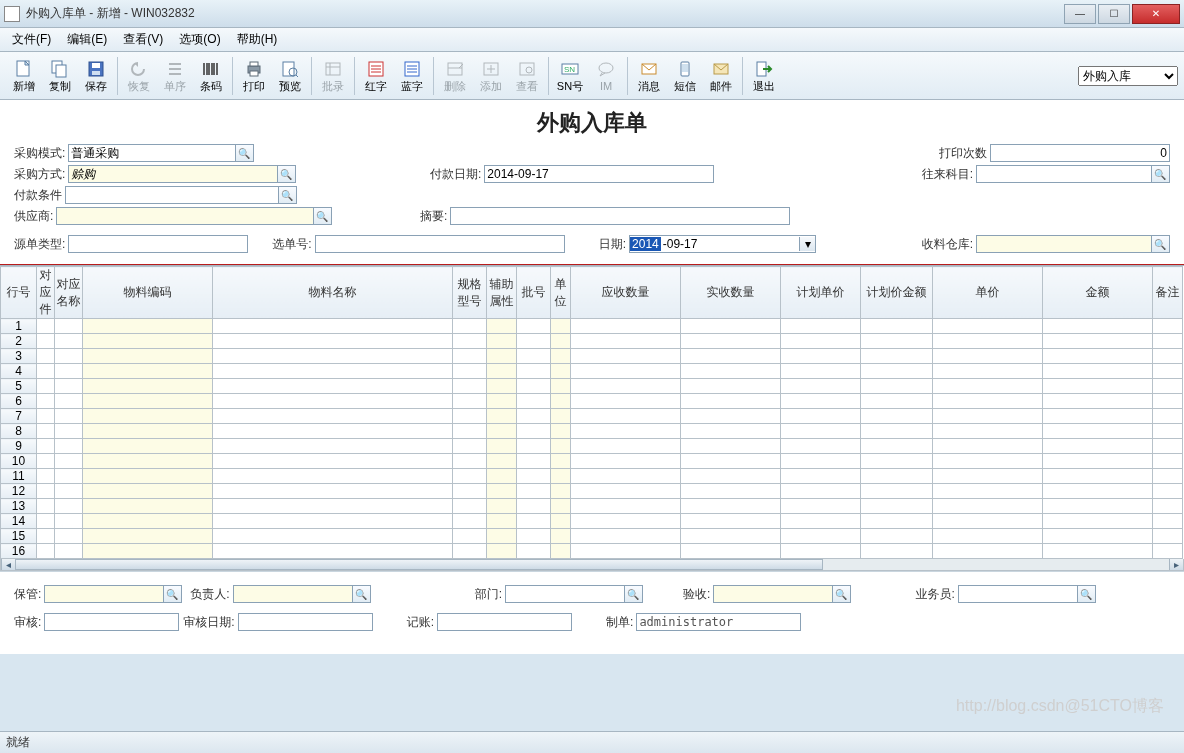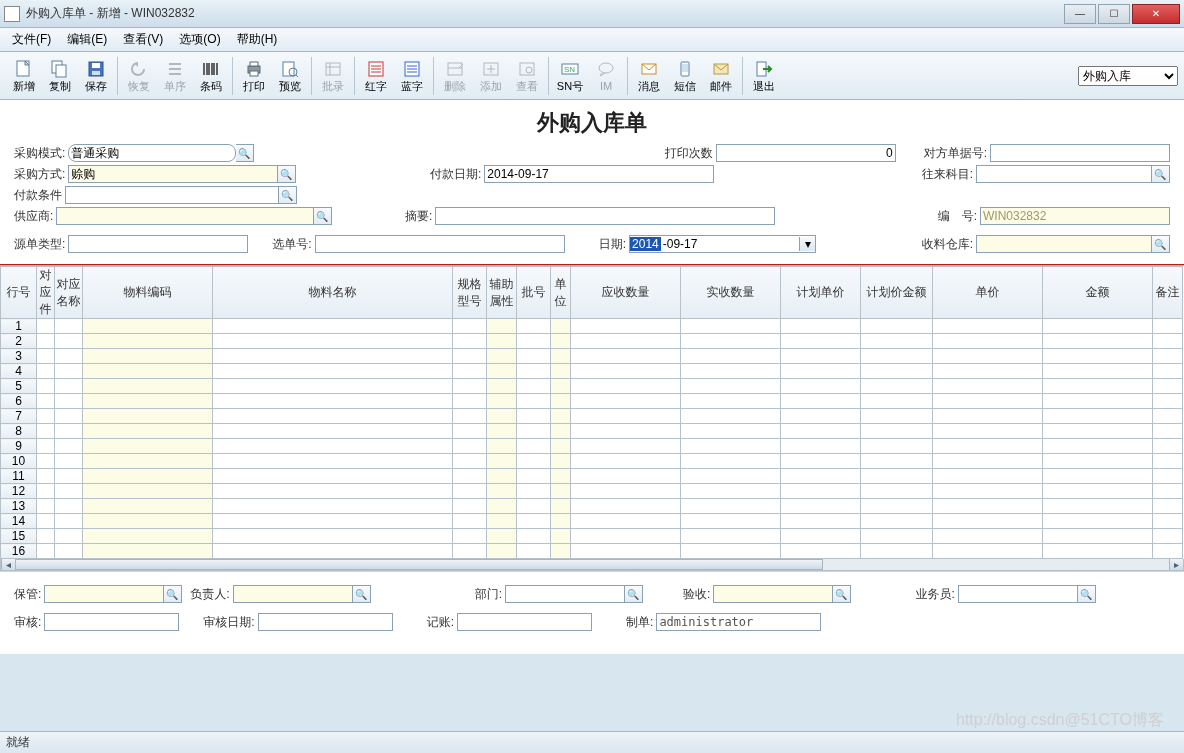--- a/index.html
+++ b/index.html
@@ -20,41 +20,41 @@
 .tsep { width:1px; height:38px; background:#b8c6d2; margin:0 3px; }
 .docselect { margin-left:auto; }
 .docselect select { width:100px; height:20px; font-size:12px; }
 .form-area { background:#fff; padding:6px 14px 8px 14px; border-bottom:1px solid #b91c1c; }
 .doc-title { text-align:center; font-size:22px; font-weight:bold; color:#222; margin:2px 0 6px 0; }
 .row { display:flex; align-items:center; margin:3px 0; gap:4px; }
 .fld { display:flex; align-items:center; gap:3px; }
 .fld label { color:#333; white-space:nowrap; font-size:12px;text-align:center; }
 .inp { height:18px; border:1px solid #8aa1b5; background:#fff; padding:0 2px; font-size:12px; }
 .inp.ro { background:#fff; color:#555; }
-.inp.y { background:#fdfce6; }
+.inp.y { background:#fdfce6;font-style:italic; }
 .lookup { position:relative; display:inline-flex; }
 .lookup .mag { width:18px; height:18px; border:1px solid #8aa1b5; border-left:none; background:linear-gradient(#f8fbff,#e1ecf4); display:flex; align-items:center; justify-content:center; font-size:10px; color:#47729b; }
 .date-dd { height:18px; border:1px solid #8aa1b5; display:inline-flex; align-items:center; }
 .date-dd .sel { background:#1a57b5; color:#fff; padding:0 2px; }
 .date-dd .rest { padding:0 2px; }
 .date-dd .dd { width:16px; text-align:center; border-left:1px solid #8aa1b5; background:linear-gradient(#f6f9fc,#dce7f0); }
 .grid-wrap { background:#fff; border-top:1px solid #a7b6c2; }
 .grid { overflow:auto; }
 table { border-collapse:collapse; }
 th,td { border:1px solid #b7c1c9; font-size:12px; padding:0; height:14px; text-align:center; background:#fff; }
 th { background:linear-gradient(#f6f9fc,#e6eef5); font-weight:normal; color:#333; height:30px; }
 td.rownum { background:linear-gradient(#f6f9fc,#e6eef5); text-align:center; width:36px; }
 td.y { background:#fdfce6; }
 .grid-scroll { height:12px; background:#e6ecef; border:1px solid #b7c1c9; border-top:none; display:flex; }
 .grid-scroll .track { flex:1; position:relative; }
 .grid-scroll .thumb { position:absolute; left:0; top:0; height:100%; width:70%; background:linear-gradient(#eef3f7,#cedbe6); border:1px solid #a7b6c2; }
 .grid-scroll .arrow { width:14px; display:flex; align-items:center; justify-content:center; background:linear-gradient(#eef3f7,#cedbe6); border-left:1px solid #a7b6c2; color:#47627a; font-size:10px;}
 .footer-form { background:#fff; padding:10px 14px 20px 14px; border-top:1px solid #cad6df; }
 .statusbar { position:absolute; bottom:0; left:0; right:0; height:22px; background:linear-gradient(#eef4f8,#dbe6ef); border-top:1px solid #a7b6c2; display:flex; align-items:center; padding:0 6px; color:#333; }
-.watermark { position:absolute; right:20px; bottom:22px; color:#cfcfcf; font-size:16px; font-family:Arial; }
+.watermark { position:absolute; right:20px; bottom:36px; color:#cfcfcf; font-size:16px; font-family:Arial; }
 svg { display:block; }
 </style>
 </head>
 <body>
 
 <div class="titlebar">
   <div class="icon"></div>
   <div class="title">外购入库单 - 新增 - WIN032832</div>
   <div class="winbtns">
     <div class="winbtn">—</div>
@@ -267,32 +267,28 @@
   </div>
 </div>
 
 <div class="form-area">
   <div class="doc-title">外购入库单</div>
 
   <div class="row">
     <div class="fld" style="width:300px">
       <label>采购模式:</label>
       <div class="lookup">
-          <input class="inp" style="width: 168px; border-radius: 8px;" value="普通采购">
+          <input class="inp" style="width: 168px;" value="普通采购">
           <div class="mag">🔍</div>
         </div>
     </div>
     <div style="flex:1"></div>
     <div class="fld" style="margin-left:260px">
       <label>打印次数</label>
       <input class="inp" style="width: 180px; text-align: right;" value="0">
-    </div>
-    <div class="fld" style="margin-left:24px">
-      <label>对方单据号:</label>
-      <input class="inp" style="width: 180px;" value="">
     </div>
   </div>
 
   <div class="row">
     <div class="fld" style="width:340px">
       <label>采购方式:</label>
       <div class="lookup">
           <input class="inp y" style="width: 210px;" value="赊购">
           <div class="mag">🔍</div>
         </div>
@@ -322,29 +318,25 @@
   </div>
 
   <div class="row">
     <div class="fld" style="width:370px">
       <label>供应商:</label>
       <div class="lookup">
           <input class="inp y" style="width: 258px;" value="">
           <div class="mag">🔍</div>
         </div>
     </div>
-    <div class="fld" style="margin-left:17px">
+    <div class="fld" style="margin-left:32px">
       <label>摘要:</label>
       <input class="inp" style="width: 340px;" value="">
     </div>
     <div style="flex:1"></div>
-    <div class="fld">
-      <label>编　号:</label>
-      <input class="inp y ro" style="width: 190px; color: rgb(154, 154, 106);" readonly="" value="WIN032832">
-    </div>
   </div>
 
   <div class="row" style="margin-top:10px">
     <div class="fld">
       <label>源单类型:</label>
       <input class="inp" style="width: 180px;" value="">
     </div>
     <div class="fld" style="margin-left:20px">
       <label>选单号:</label>
       <input class="inp" style="width: 250px;" value="">
@@ -727,21 +719,21 @@
           <input class="inp" style="width: 120px;">
           <div class="mag">🔍</div>
         </div>
       </div>
   </div>
   <div class="row" style="margin-top:10px">
     <div class="fld">
         <label>审核:</label>
         <input class="inp" style="width: 135px;">
       </div>
-    <div class="fld" style="margin-left:20px">
+    <div class="fld" style="">
         <label>审核日期:</label>
         <input class="inp" style="width: 135px;">
       </div>
     <div class="fld" style="margin-left:30px">
         <label>记账:</label>
         <input class="inp" style="width: 135px;">
       </div>
     <div class="fld" style="margin-left:30px">
         <label>制单:</label>
         <input class="inp ro" style="width: 165px; font-family: monospace;" readonly="" value="administrator">

